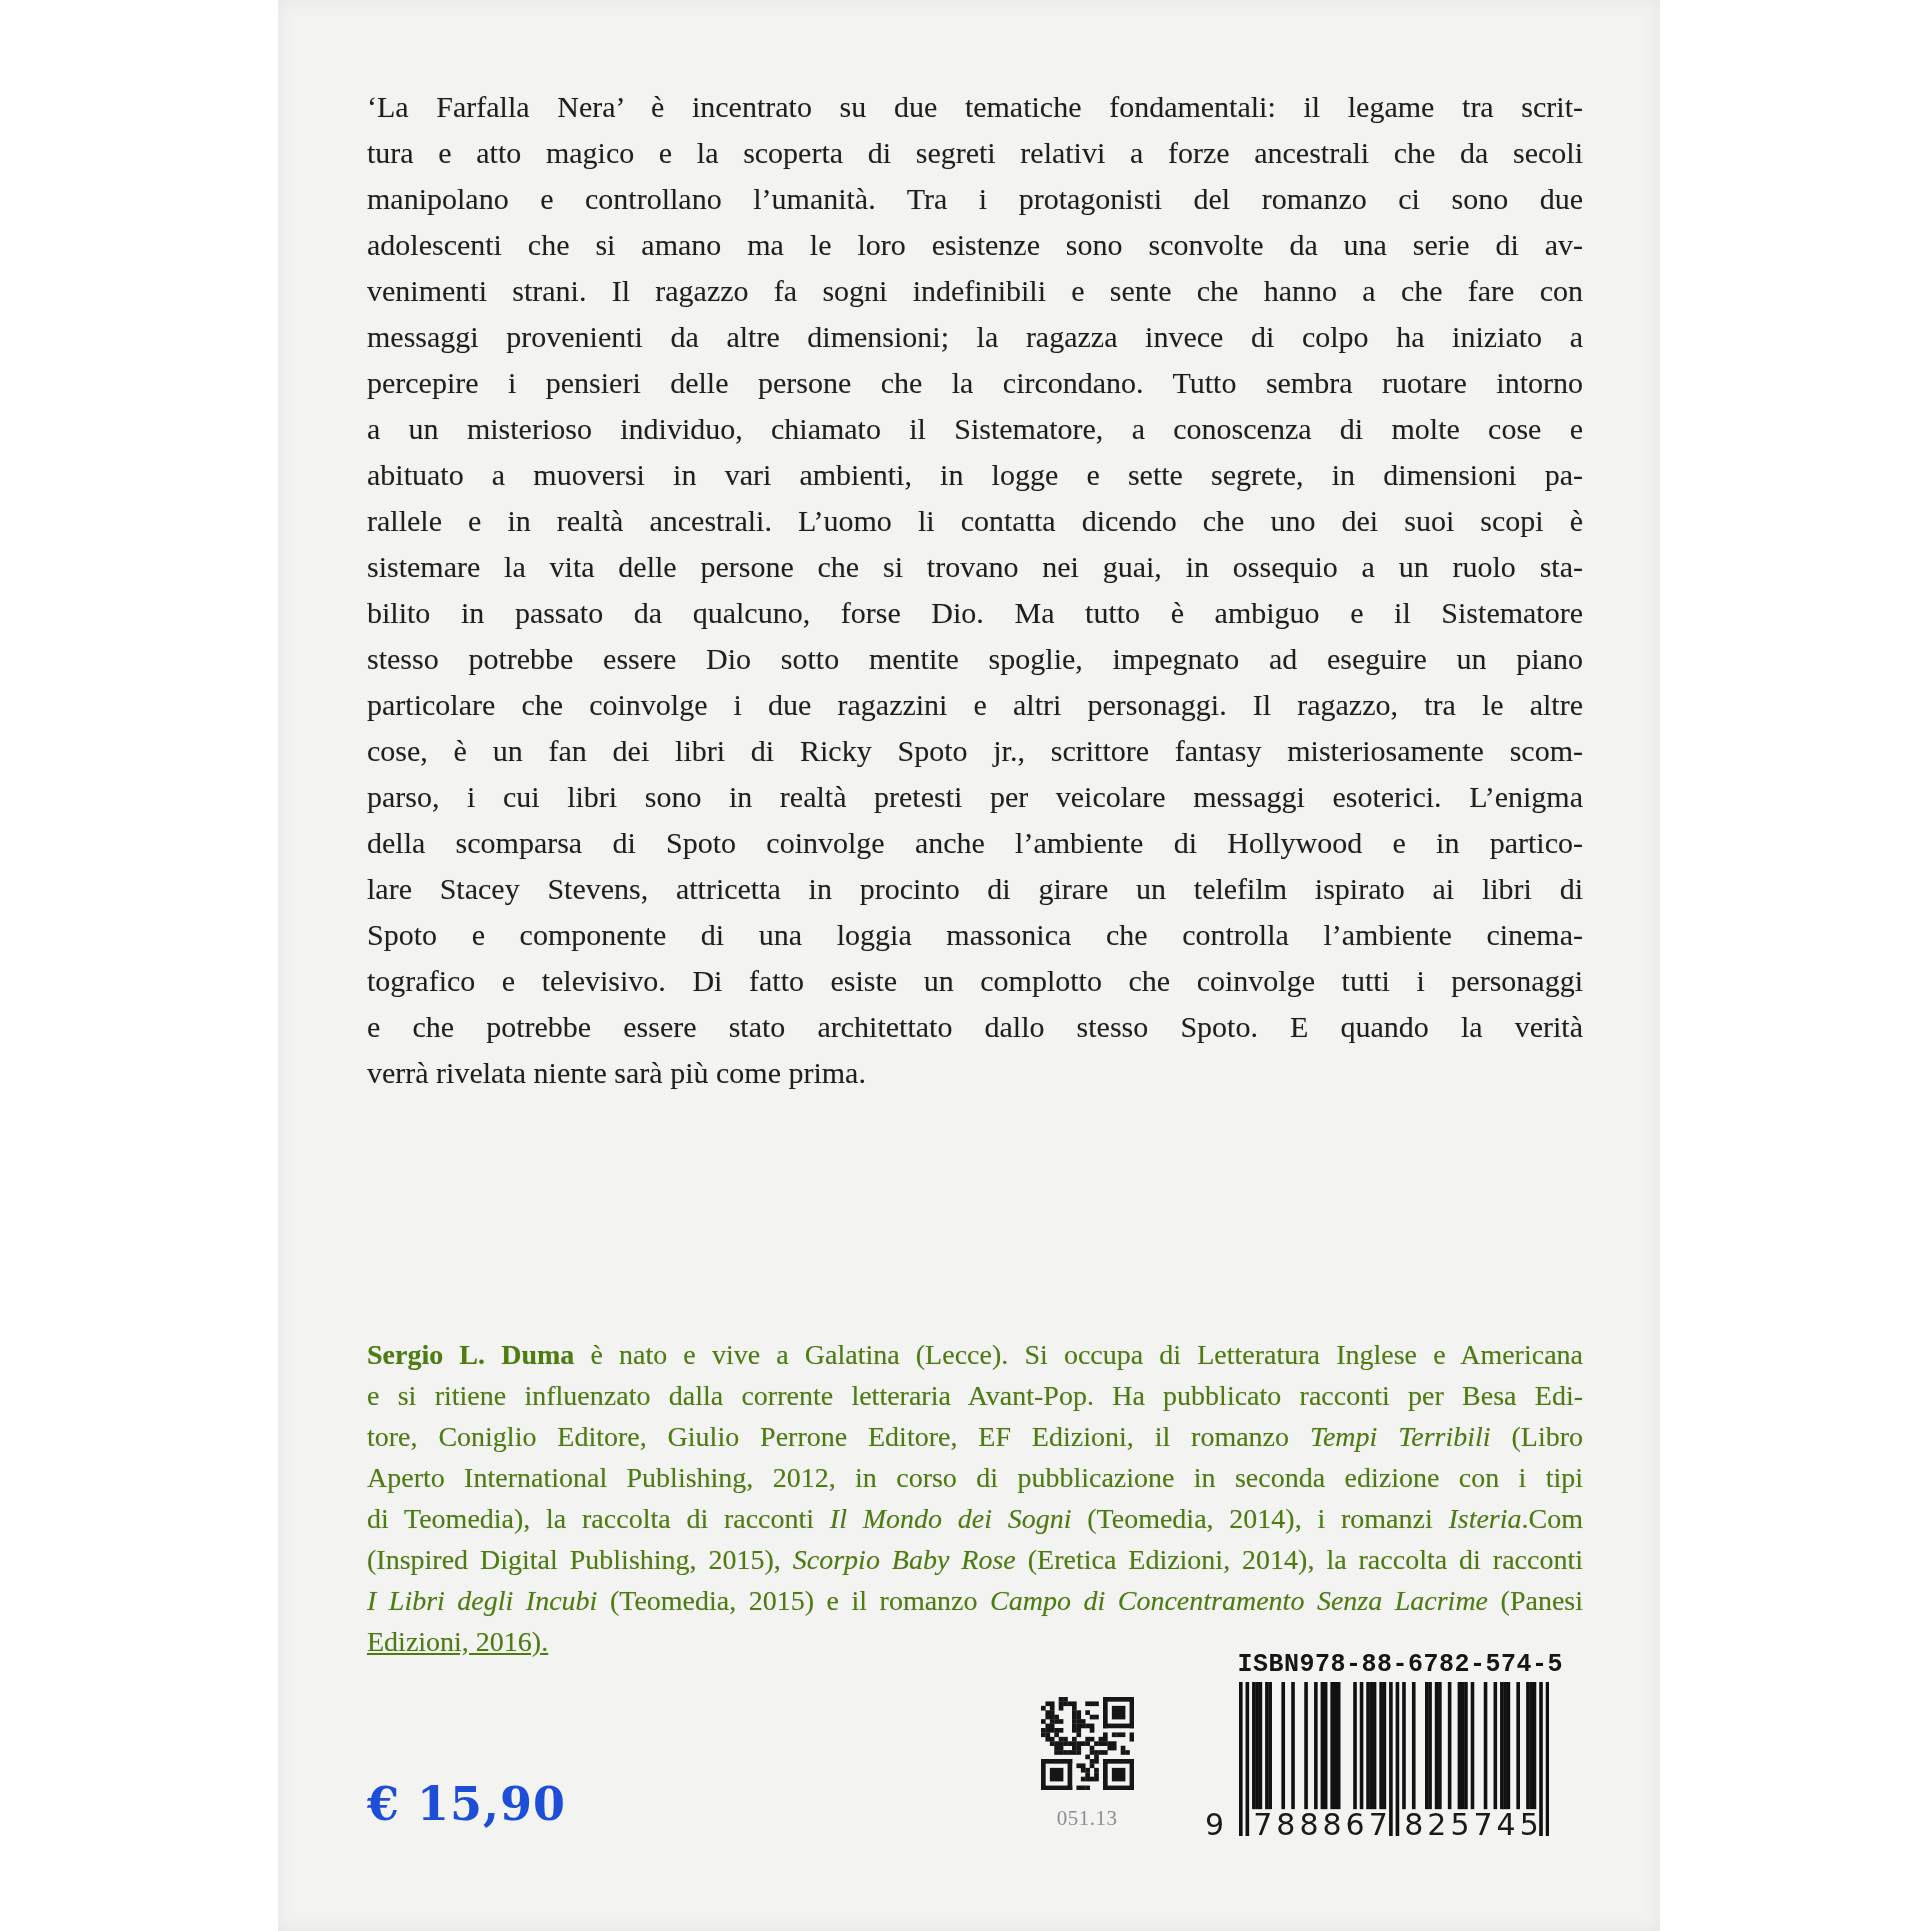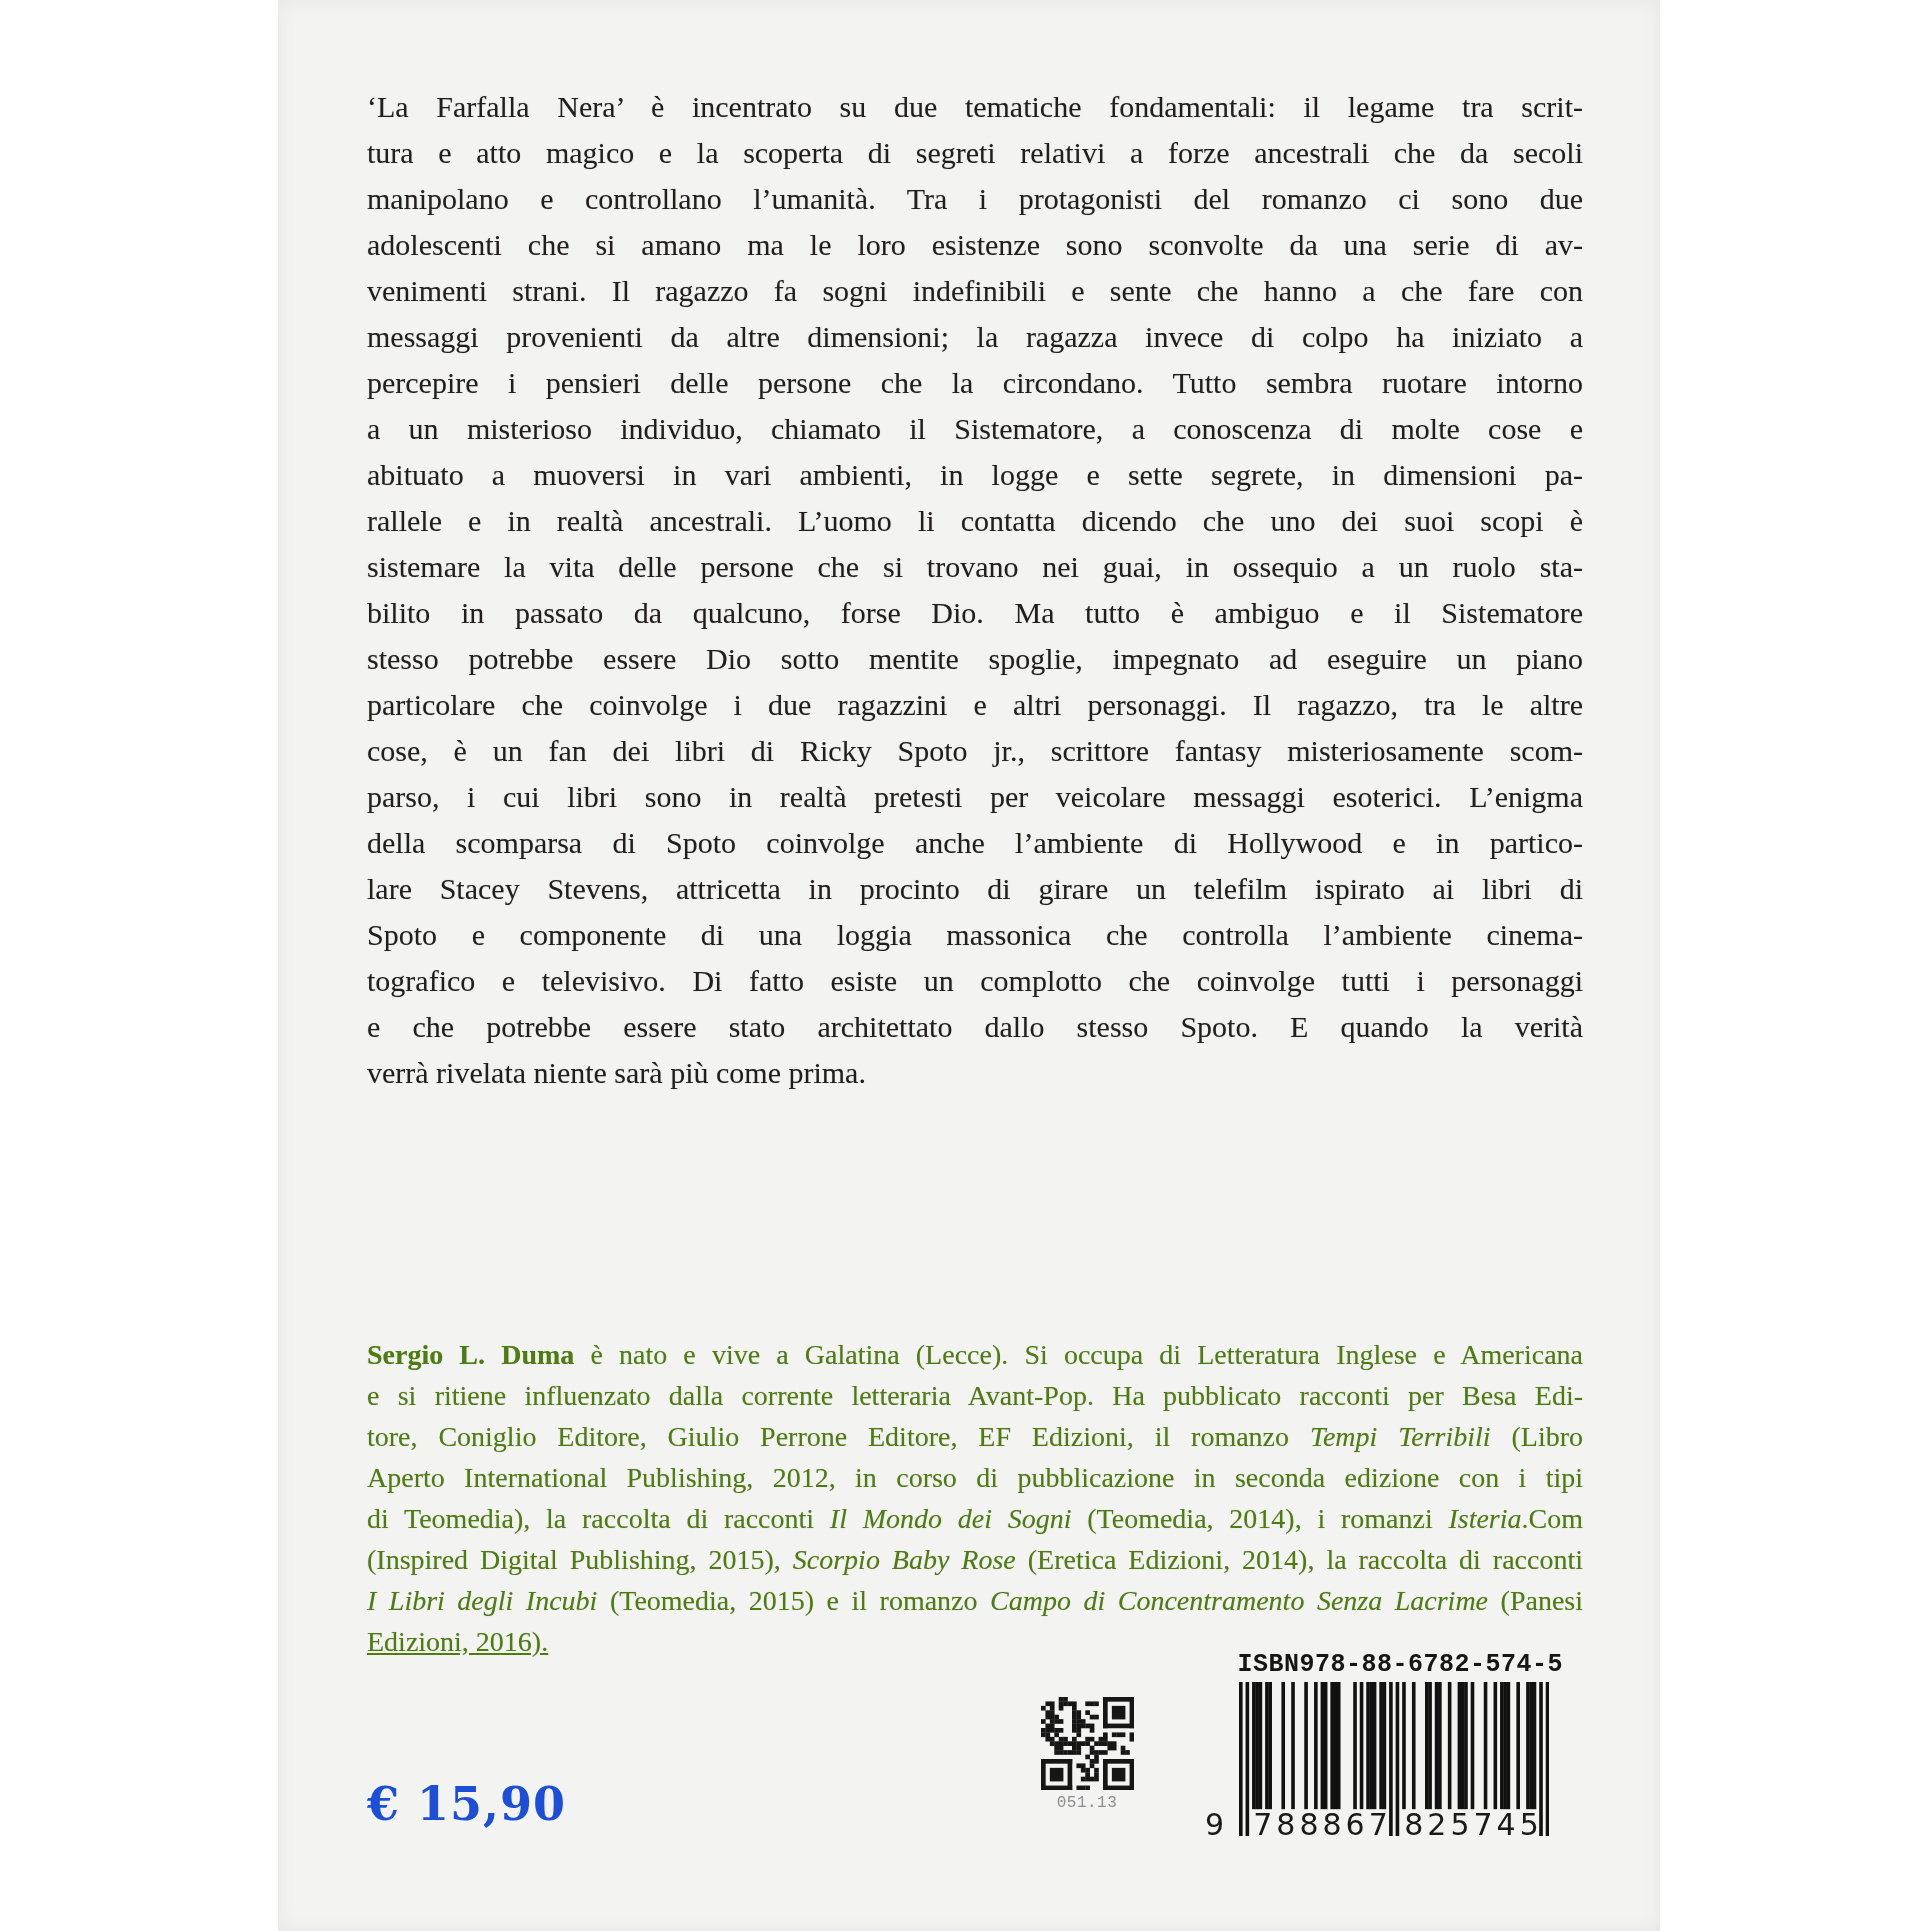--- a/index.html
+++ b/index.html
@@ -34,22 +34,22 @@
   
   .price{
     position:absolute;left:89px;top:1777px;
     font-family:"DejaVu Serif","Liberation Serif",serif;
     font-weight:700;font-size:46px;color:#1d4ed8;letter-spacing:1px;
   }
   
   .qr{position:absolute;left:761px;top:1697px;width:96px;text-align:center;}
   .qr svg{display:block;margin:0 auto;}
   .qr-caption{
-    margin-top:4px;font-family:Liberation Mono, monospace;
-    font-size:16px;color:#8d8d8f;letter-spacing:0.5px;
+    margin-top:16px;font-family:Liberation Serif, serif;
+    font-size:21px;color:#8d8d8f;letter-spacing:0.5px;
   }
   
   .isbn-area{position:absolute;left:921px;top:1650px;width:370px;height:205px;}
   .isbn-row{
     position:absolute;left:4px;top:0;width:360px;display:flex;justify-content:flex-end;
     font-family:"Liberation Mono","DejaVu Sans Mono",monospace;
     font-weight:700;font-size:25px;color:#161616;letter-spacing:0.5px;white-space:nowrap;
   }
   #barcode-svg{position:absolute;left:40px;top:32px;}
   .bc-digits{

